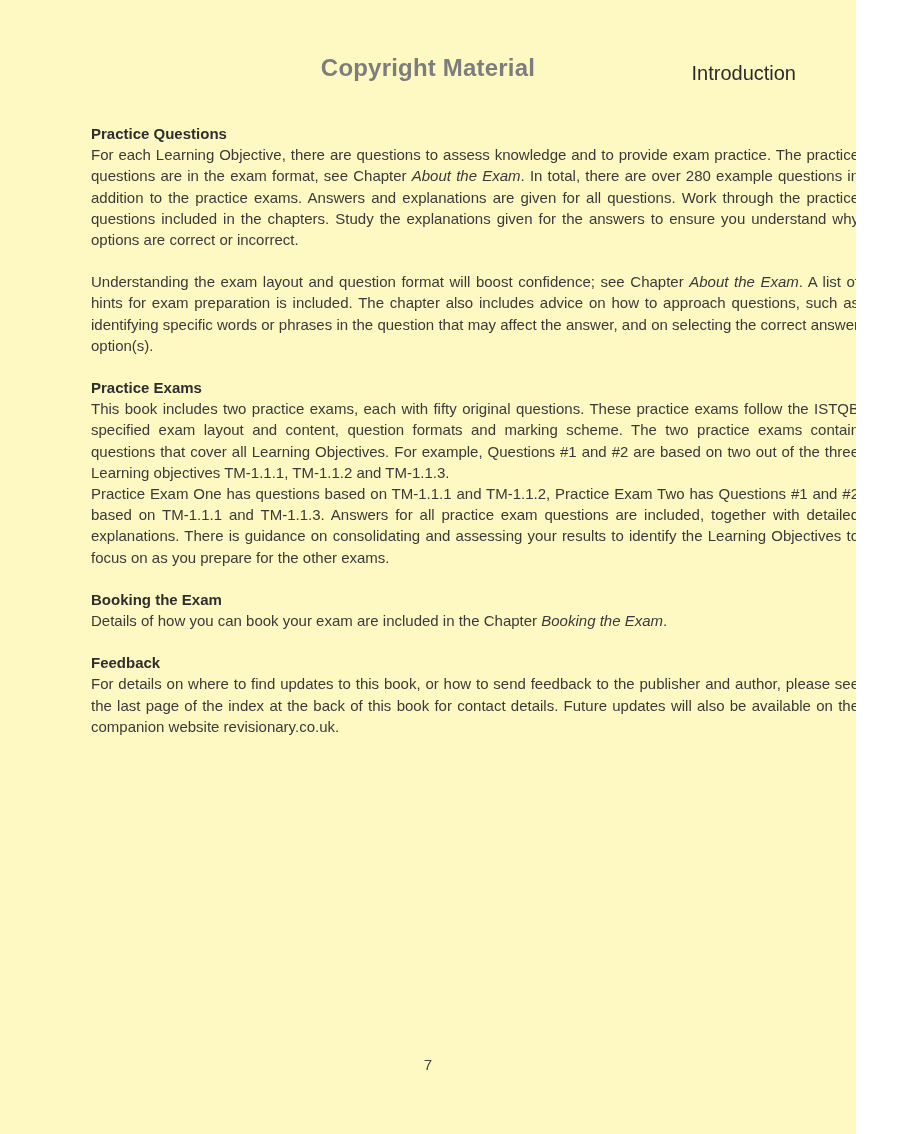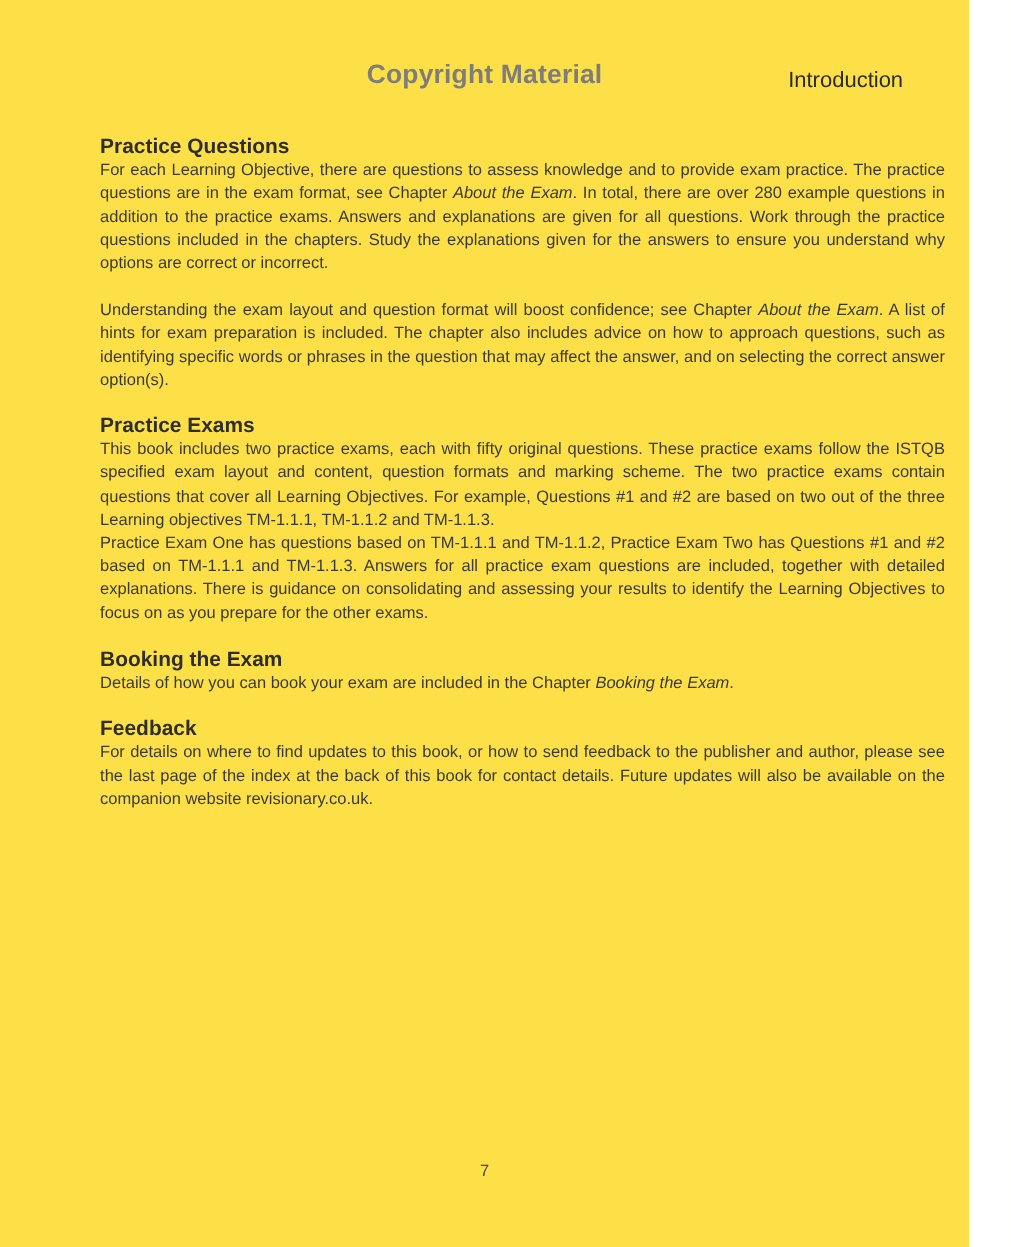--- a/index.html
+++ b/index.html
@@ -5,23 +5,22 @@
   html, body {
     margin: 0;
     padding: 0;
     background: #ffffff;
     font-family: "Liberation Sans", sans-serif;
   }
   .page {
     position: relative;
     width: 856px;
     height: 1134px;
-    background: #fde047;
+    background: #fef9c3;
     overflow: hidden;
-    padding-left: 25px;
   }
   .watermark {
     position: absolute;
     top: 54px;
     left: 0;
     width: 100%;
     text-align: center;
     font-size: 24px;
     font-weight: bold;
     letter-spacing: 0.2px;
@@ -41,21 +40,21 @@
     width: 768px;
     color: #3a3a3a;
     font-size: 15px;
     line-height: 21.2px;
   }
   .sec {
     margin: 0 0 21px 0;
   }
   .sec-heading {
     margin: 0;
-    font-size: 19px;
+    font-size: 15px;
     line-height: 21.2px;
     font-weight: bold;
     color: #2e2e2e;
   }
   .sec p {
     margin: 0;
     text-align: justify;
   }
   .sec p span.i {
     font-style: italic;

